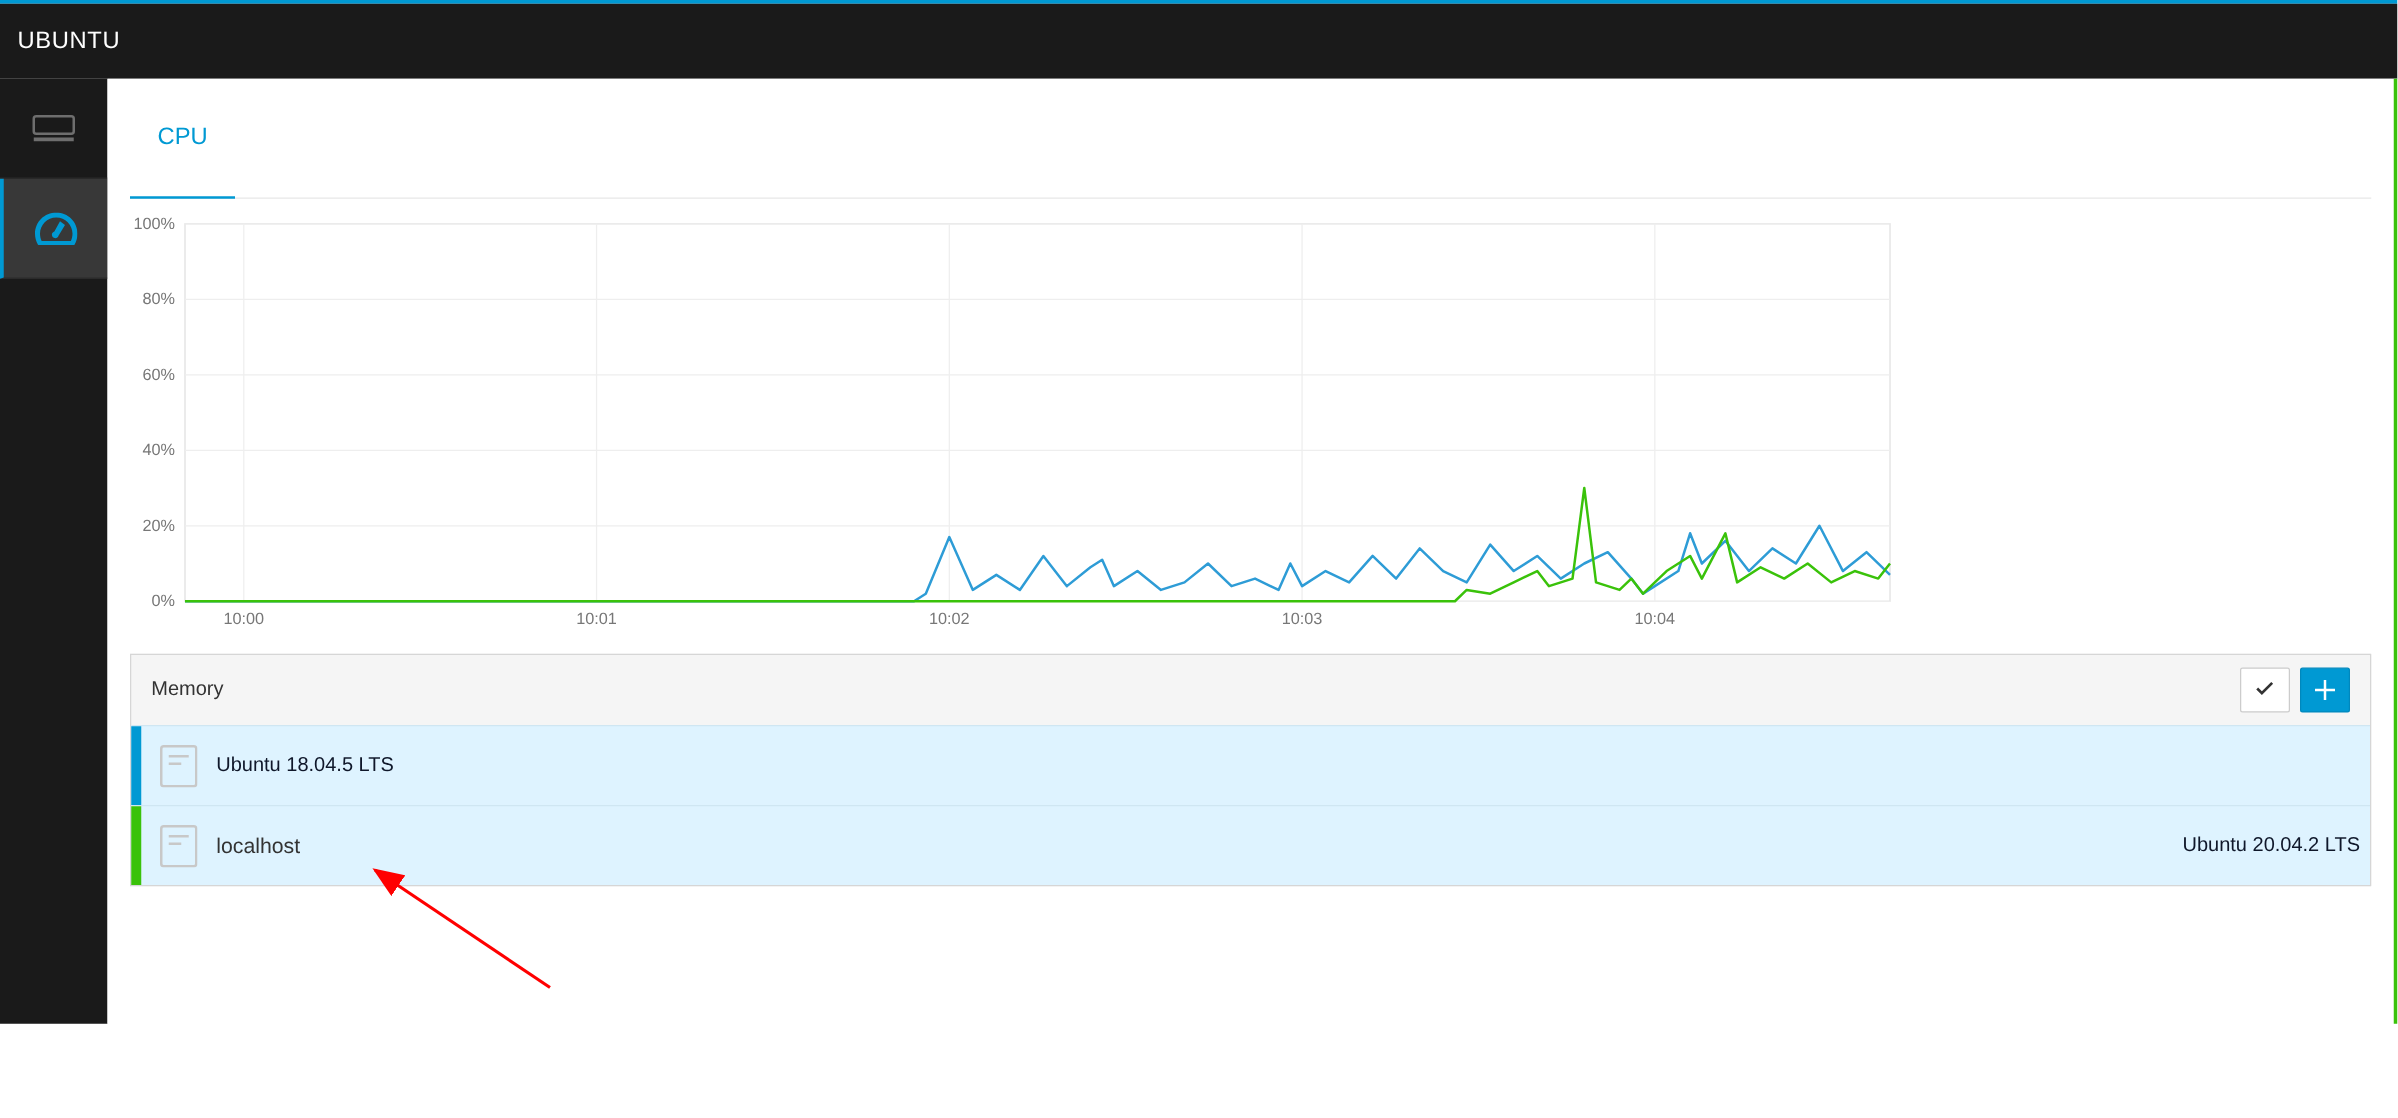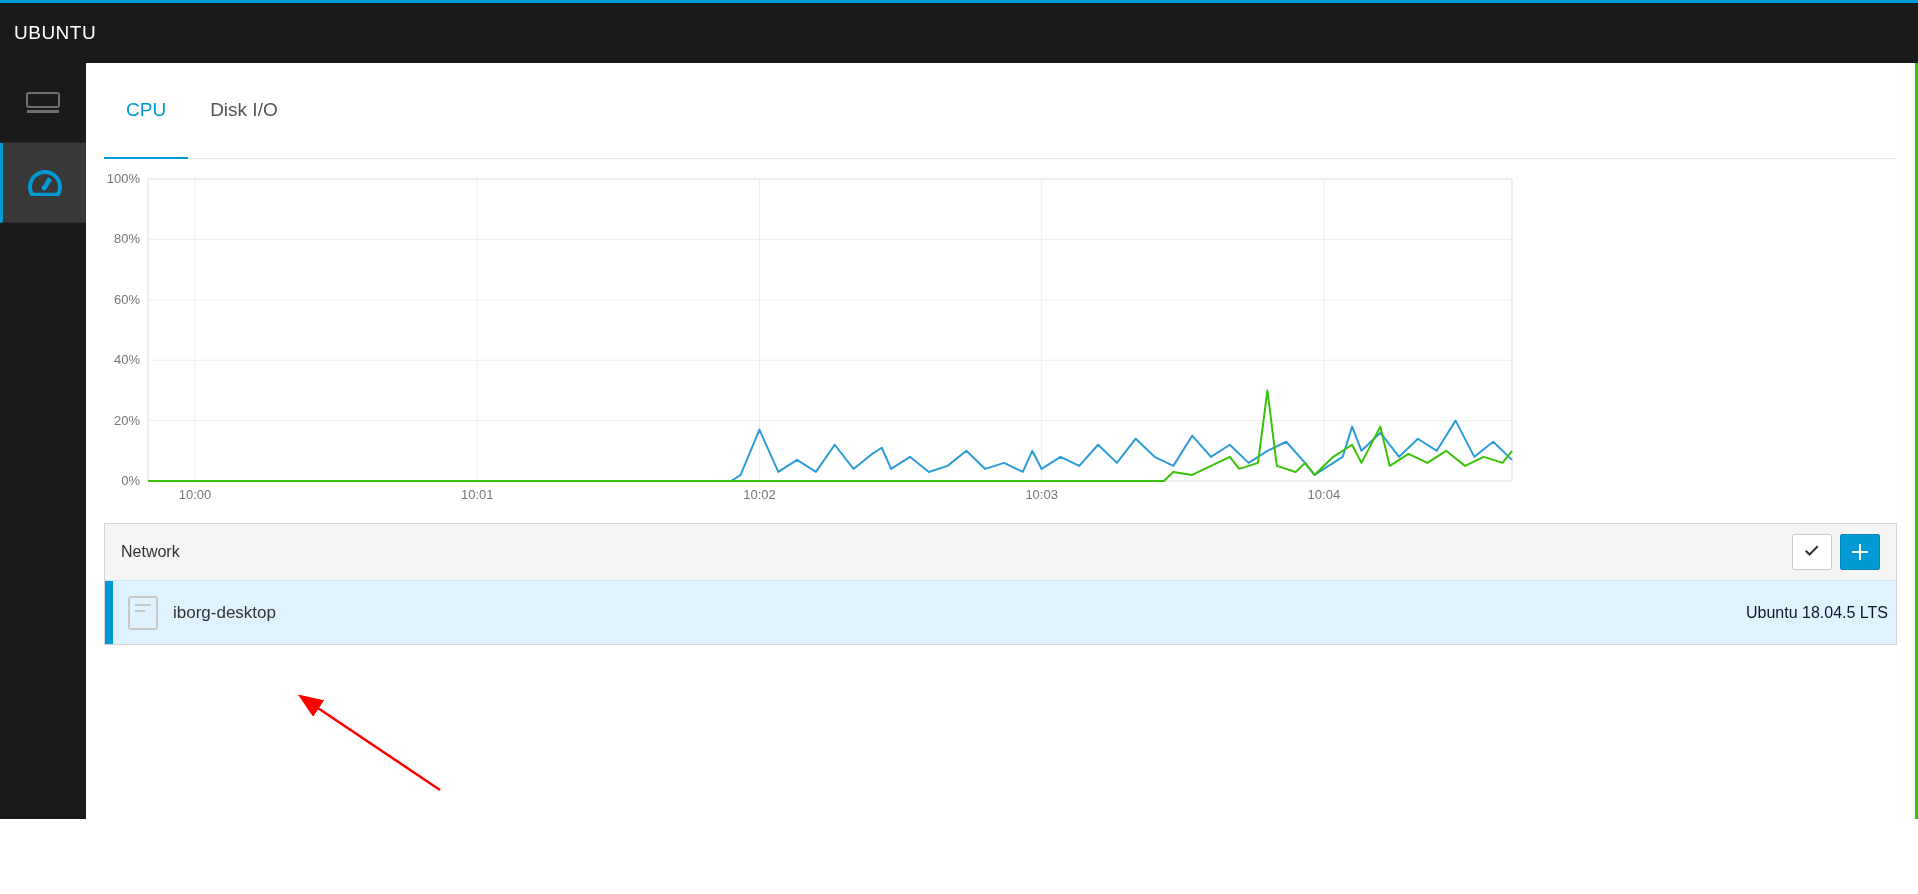--- a/index.html
+++ b/index.html
@@ -62,21 +62,20 @@
           <svg width="34" height="26" viewBox="0 0 34 26">
               <path fill="#0099d3" d="M17 0C7.6 0 0 7.6 0 17c0 3.2.9 6.2 2.4 8.7l.3.3h28.6l.3-.3C33.1 23.2 34 20.2 34 17 34 7.6 26.4 0 17 0zm0 4c7.2 0 13 5.8 13 13 0 2-.5 4-1.3 5.7H5.3C4.5 21 4 19 4 17c0-7.2 5.8-13 13-13zm3 3l-4.5 8.2c-1.1.3-2 1.3-2 2.6 0 1.5 1.2 2.7 2.7 2.7 1.3 0 2.3-.9 2.6-2L24 10l-4-3z"></path>
             </svg>
         </span>
       </div>
     </div>
 
     <div class="main">
       <div class="tabs">
         <div class="tab active">CPU</div>
-        <div class="tab">Disk I/O</div>
       </div>
 
       <div class="chart-wrap">
         <svg id="chart" width="1420" height="340">
             <rect x="50" y="8" width="1364" height="302" fill="none" stroke="#e0e0e0" stroke-width="1"></rect>
             <line x1="50" y1="310" x2="1414" y2="310" stroke="#eee" stroke-width="1"></line>
             <text x="42" y="314" text-anchor="end" font-size="13" fill="#777">0%</text>
             <line x1="50" y1="249.60000000000002" x2="1414" y2="249.60000000000002" stroke="#eee" stroke-width="1"></line>
             <text x="42" y="253.60000000000002" text-anchor="end" font-size="13" fill="#777">20%</text>
             <line x1="50" y1="189.2" x2="1414" y2="189.2" stroke="#eee" stroke-width="1"></line>
@@ -97,21 +96,21 @@
             <text x="943.655172413793" y="328" text-anchor="middle" font-size="13" fill="#777">10:03</text>
             <line x1="1225.8620689655172" y1="8" x2="1225.8620689655172" y2="310" stroke="#eee" stroke-width="1"></line>
             <text x="1225.8620689655172" y="328" text-anchor="middle" font-size="13" fill="#777">10:04</text>
             <path d="M50,310 L633.2275862068966,310 L642.6344827586206,303.96 L661.448275862069,258.65999999999997 L680.2620689655172,300.94 L699.0758620689655,288.85999999999996 L717.8896551724138,300.94 L736.7034482758621,273.76 L755.5172413793103,297.92 L774.3310344827586,282.82 L783.7379310344827,276.78000000000003 L793.1448275862068,297.92 L811.9586206896552,285.84000000000003 L830.7724137931035,300.94 L849.5862068965516,294.9 L868.4,279.8 L887.2137931034483,297.92 L906.0275862068966,291.88 L924.8413793103448,300.94 L934.2482758620689,279.8 L943.655172413793,297.92 L962.4689655172414,285.84000000000003 L981.2827586206897,294.9 L1000.0965517241378,273.76 L1018.9103448275862,291.88 L1037.7241379310344,267.71999999999997 L1056.5379310344829,285.84000000000003 L1075.351724137931,294.9 L1094.1655172413793,264.7 L1112.9793103448276,285.84000000000003 L1131.7931034482758,273.76 L1150.606896551724,291.88 L1169.4206896551723,279.8 L1188.2344827586207,270.74 L1207.048275862069,291.88 L1216.4551724137932,303.96 L1225.8620689655172,297.92 L1244.6758620689654,285.84000000000003 L1254.0827586206897,255.64000000000001 L1263.489655172414,279.8 L1282.3034482758621,261.67999999999995 L1301.1172413793104,285.84000000000003 L1319.9310344827586,267.71999999999997 L1338.7448275862068,279.8 L1357.5586206896553,249.60000000000002 L1376.3724137931033,285.84000000000003 L1395.1862068965518,270.74 L1414,288.85999999999996" fill="none" stroke="#2e9cd6" stroke-width="2" stroke-linejoin="round"></path>
             <path d="M50,310 L1065.9448275862069,310 L1075.351724137931,300.94 L1094.1655172413793,303.96 L1112.9793103448276,294.9 L1131.7931034482758,285.84000000000003 L1141.2,297.92 L1160.0137931034483,291.88 L1169.4206896551723,219.39999999999998 L1178.8275862068965,294.9 L1197.6413793103447,300.94 L1207.048275862069,291.88 L1216.4551724137932,303.96 L1235.2689655172412,285.84000000000003 L1254.0827586206897,273.76 L1263.489655172414,291.88 L1282.3034482758621,255.64000000000001 L1291.7103448275864,294.9 L1310.5241379310344,282.82 L1329.3379310344828,291.88 L1348.151724137931,279.8 L1366.9655172413793,294.9 L1385.7793103448275,285.84000000000003 L1404.5931034482758,291.88 L1414,279.8" fill="none" stroke="#3ac20a" stroke-width="2" stroke-linejoin="round"></path>
           </svg>
       </div>
 
       <div class="servers-panel">
         <div class="servers-header">
-          <div class="servers-title">Network</div>
+          <div class="servers-title">Memory</div>
           <div class="servers-actions">
             <div class="btn">
               <span class="icon">
                 <svg width="16" height="14" viewBox="0 0 16 14">
                     <path fill="#333" d="M5.5 11L1 6.5l1.5-1.5L5.5 8 13 0.5 14.5 2z"></path>
                   </svg>
               </span>
             </div>
             <div class="btn primary">
               <span class="icon">
@@ -126,22 +125,33 @@
         <div id="server-rows">
             <div class="server-row">
     <div class="color-strip" style="background:#0099d3"></div>
     <div class="server-icon-wrap">
       <svg width="30" height="34" viewBox="0 0 30 34">
                   <rect x="1" y="1" width="28" height="32" rx="2" fill="none" stroke="#c8c8c8" stroke-width="2"></rect>
                   <line x1="7" y1="9" x2="23" y2="9" stroke="#c8c8c8" stroke-width="2"></line>
                   <line x1="7" y1="15" x2="17" y2="15" stroke="#c8c8c8" stroke-width="2"></line>
                 </svg>
     </div>
-    <div class="server-name">iborg-desktop</div>
     <div class="server-os">Ubuntu 18.04.5 LTS</div>
+            </div>
+            <div class="server-row">
+    <div class="color-strip" style="background:#3ac20a"></div>
+    <div class="server-icon-wrap">
+      <svg width="30" height="34" viewBox="0 0 30 34">
+                  <rect x="1" y="1" width="28" height="32" rx="2" fill="none" stroke="#c8c8c8" stroke-width="2"></rect>
+                  <line x1="7" y1="9" x2="23" y2="9" stroke="#c8c8c8" stroke-width="2"></line>
+                  <line x1="7" y1="15" x2="17" y2="15" stroke="#c8c8c8" stroke-width="2"></line>
+                </svg>
+    </div>
+    <div class="server-name">localhost</div>
+    <div class="server-os">Ubuntu 20.04.2 LTS</div>
             </div>
           </div>
       </div>
     </div>
 
   </div>
 
   <svg class="annotation-arrow" width="160" height="110">
     <defs>
       <marker id="arrowhead" markerWidth="10" markerHeight="8" refX="9" refY="4" orient="auto">

